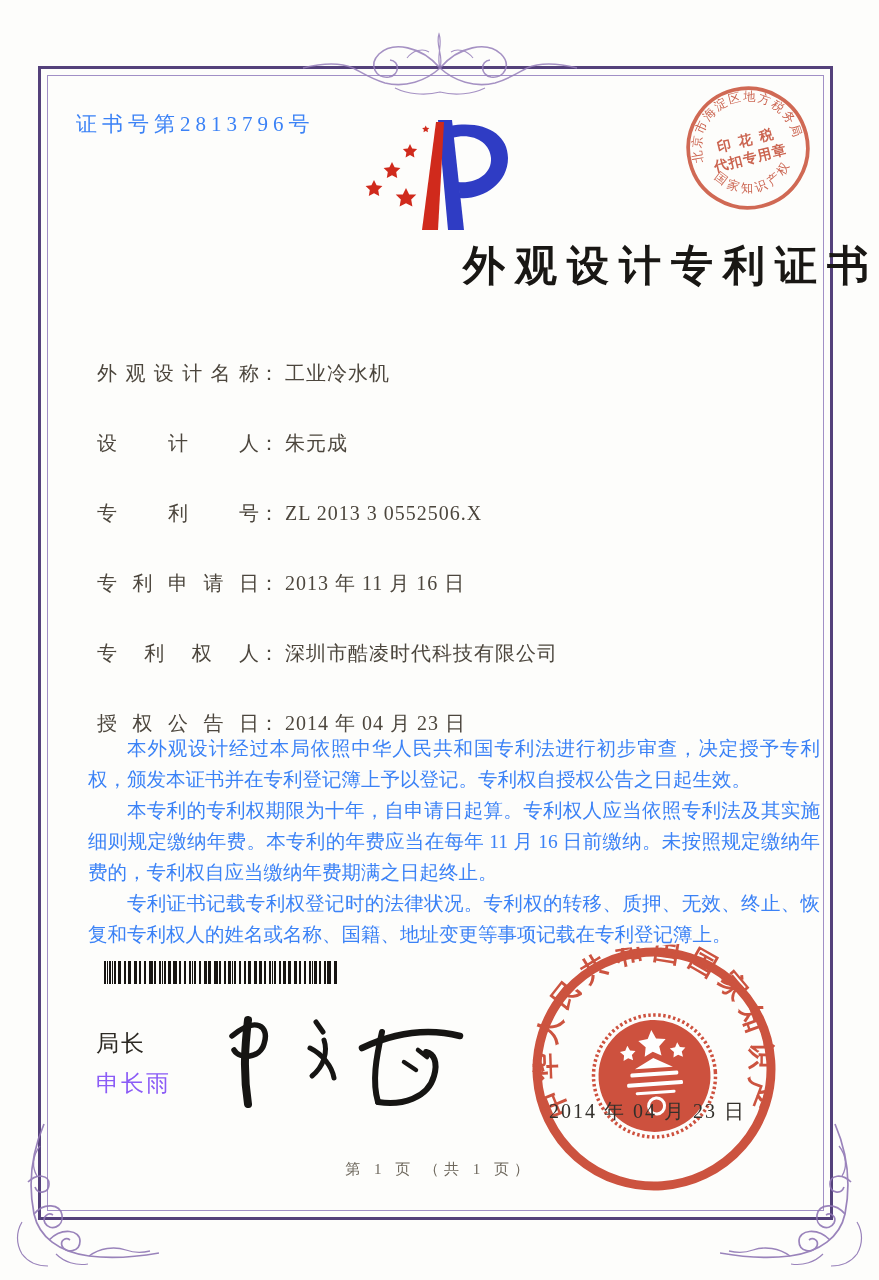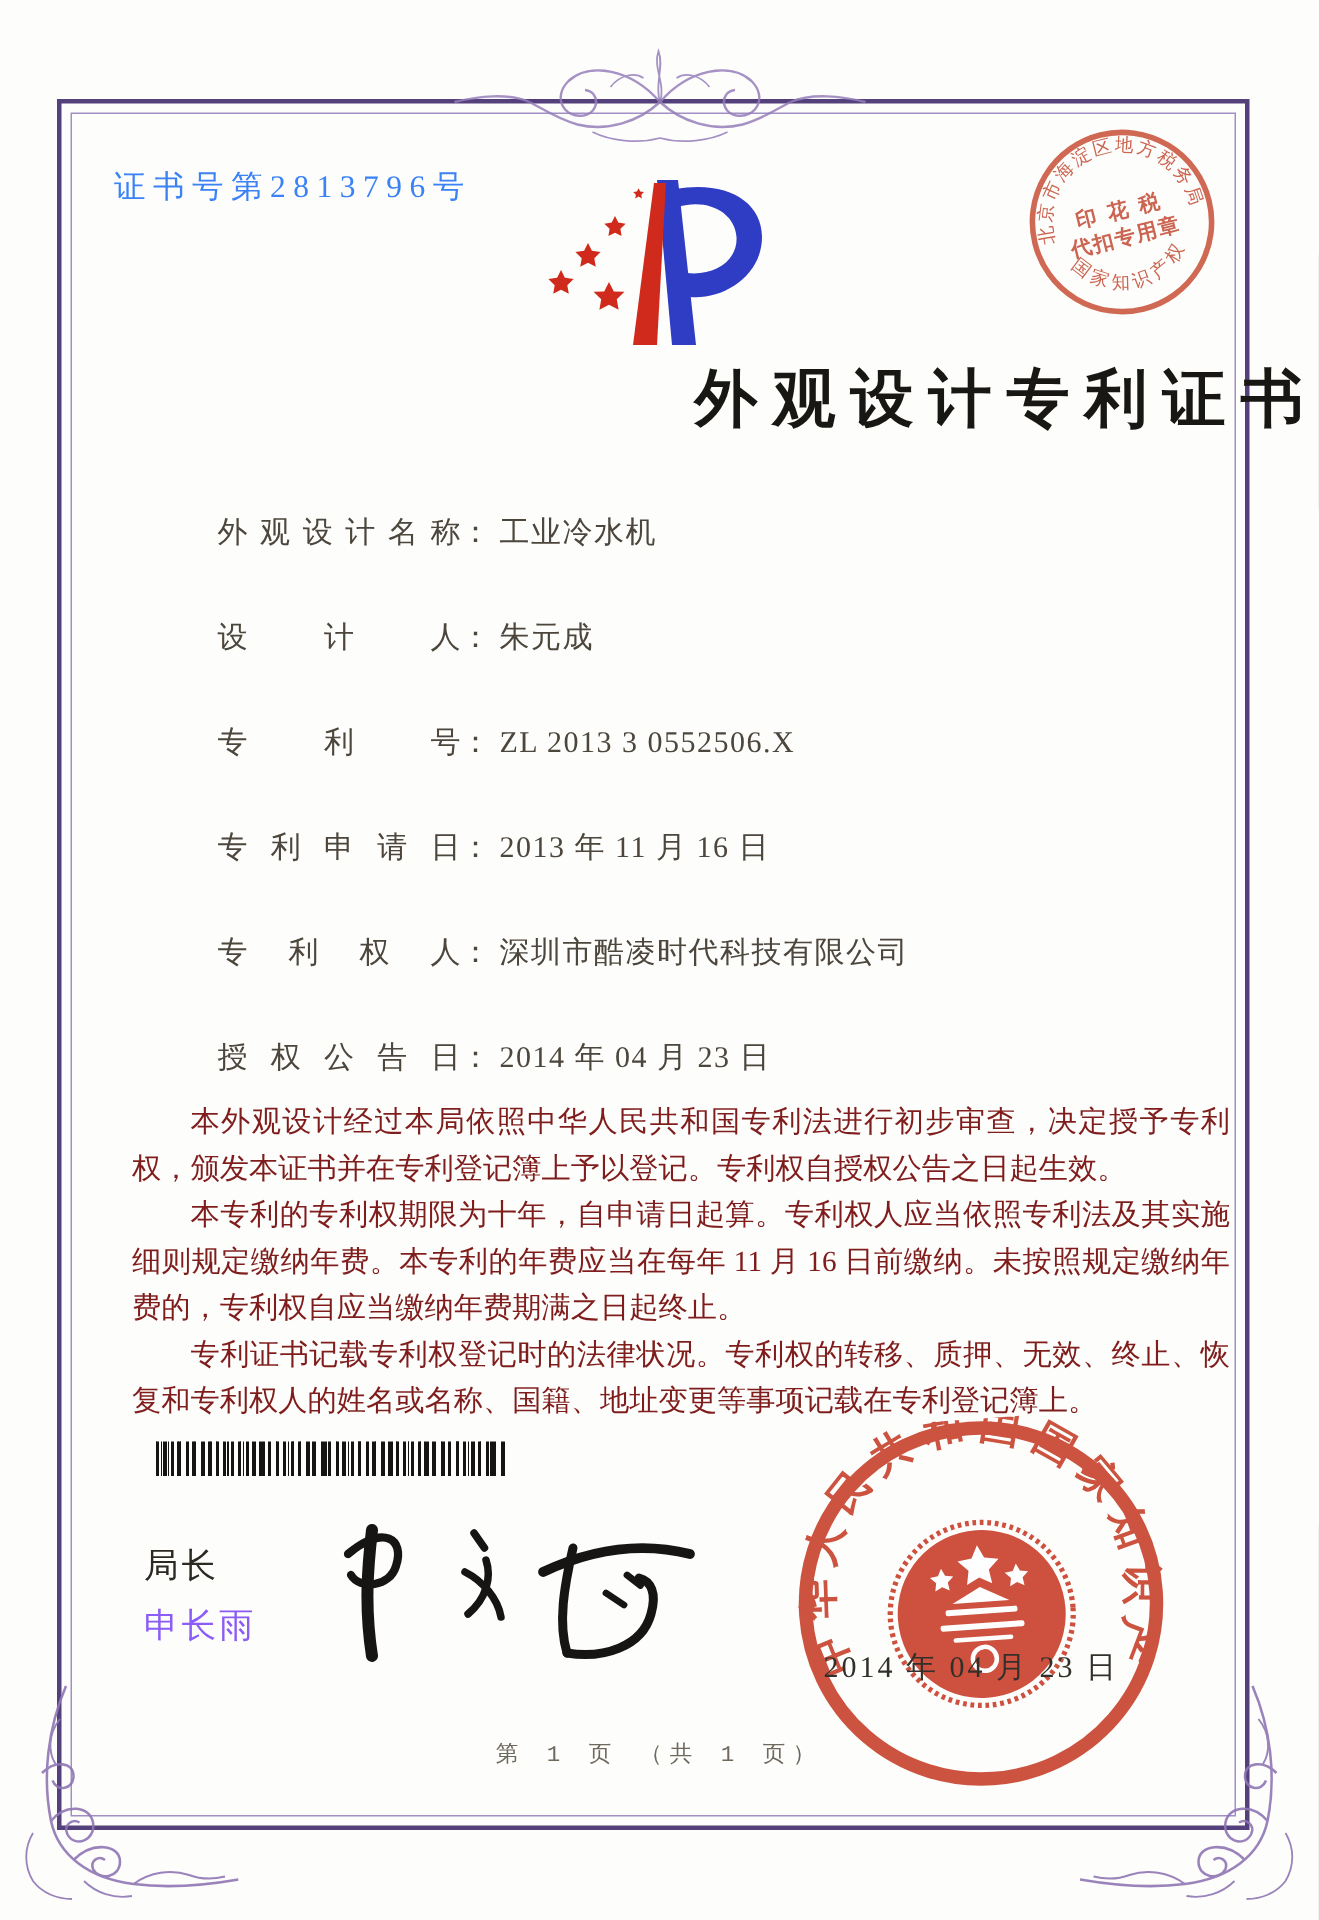--- a/index.html
+++ b/index.html
@@ -31,33 +31,33 @@
   }
   .logo{position:absolute;left:360px;top:118px;width:150px;height:118px;}
   .logo svg{display:block;width:100%;height:100%;}
   .title{
     position:absolute;left:0;top:238px;width:100%;
     text-align:right;font-size:42px;font-weight:700;
     letter-spacing:10px;color:#191714;
   }
 
   
-  .fields{position:absolute;left:97px;top:341px;width:700px;margin-left:48px;}
+  .fields{position:absolute;left:97px;top:360px;width:700px;}
   .field{height:70px;font-size:20px;color:#4c463d;white-space:nowrap;}
   .field .lbl{
     display:inline-block;width:162px;
     text-align:justify;text-align-last:justify;
   }
   .field .colon{display:inline-block;margin-right:6px;}
   .field .val{letter-spacing:1px;}
 
   
   .body-text{
     position:absolute;left:88px;top:733px;width:732px;
-    font-size:19.5px;line-height:31px;color:#7f1d1d;
+    font-size:19.5px;line-height:31px;color:#3b82f6;
     text-align:justify;
   }
   .body-text p{margin:0;text-indent:2em;}
 
   
   .barcode{
     position:absolute;left:104px;top:961px;width:233px;height:23px;
     background:
       repeating-linear-gradient(90deg,#161412 0 2px,transparent 2px 5px),
       repeating-linear-gradient(90deg,#161412 0 1px,transparent 1px 8px),
@@ -80,21 +80,21 @@
     font-size:20px;letter-spacing:2px;color:#33302b;white-space:nowrap;
   }
 
   
   .tax-stamp{position:absolute;left:684px;top:84px;width:128px;height:128px;transform:rotate(-14deg);opacity:.9;}
   .tax-stamp svg{display:block;width:100%;height:100%;}
 
   
   .page-footer{
     position:absolute;left:0;top:1160px;width:100%;
-    text-align:center;font-size:15px;letter-spacing:5px;color:#6e685d;font-family:Liberation Mono, monospace;
+    text-align:center;font-size:15px;letter-spacing:5px;color:#6e685d;
   }
 </style>
 </head>
 <body>
 
 <div class="page">
 
   <div class="frame-outer">
     <div class="frame-inner"></div>
   </div>

